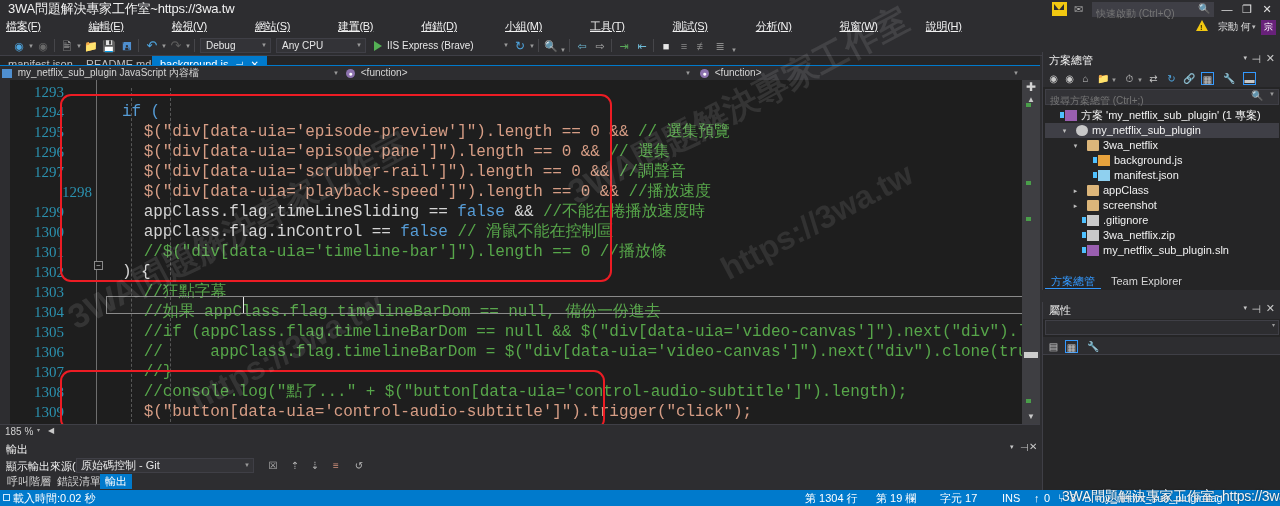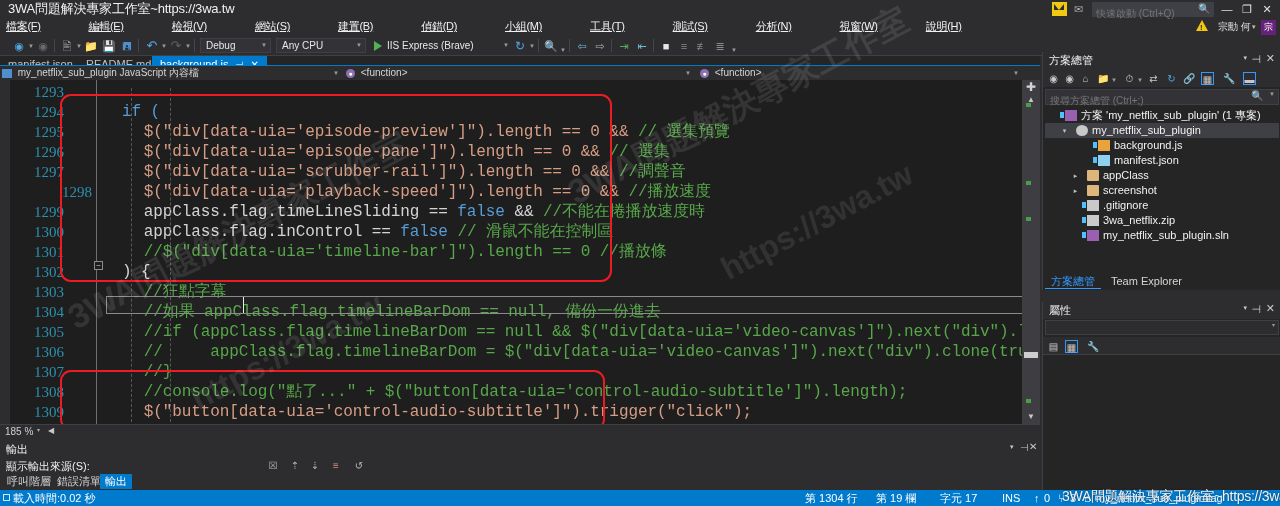--- a/index.html
+++ b/index.html
@@ -616,20 +616,24 @@
   <div class="zoom-arrow">▾</div>
   <div class="hs-left">◀</div>
 
   <div class="outpanel">
     <div class="out-title">輸出</div>
     <div class="out-hdr-chev">▾</div>
     <div class="out-pin">⊣</div>
     <div class="out-x">✕</div>
 
     <div class="out-srclbl">顯示輸出來源(S):</div>
+    <div class="out-combo">
+      <span>原始碼控制 - Git</span>
+      <span class="cb-arrow">▼</span>
+    </div>
     <div class="out-ic" style="left:266px;">☒</div>
     <div class="out-ic" style="left:288px;">⇡</div>
     <div class="out-ic" style="left:308px;">⇣</div>
     <div class="out-ic" style="left:329px;color:#d0907a;">≡</div>
     <div class="out-ic" style="left:352px;">↺</div>
     <div class="out-body"></div>
   </div>
 
   <div class="bottom-tabs">
     <div class="btab" style="left:2px;">呼叫階層</div>
@@ -670,20 +674,25 @@
     <div class="se-tree" id="se-tree">
         <div class="trow">
           <span class="lock-dot" style="left: 15px;"></span>
           <span class="ticon ico-sln" style="left: 20px;"></span>
           <span class="tlabel" style="left: 36px;">方案 'my_netflix_sub_plugin' (1 專案)</span>
         </div>
         <div class="trow sel">
           <span class="texp" style="left: 15px;">▾</span>
           <span class="ticon ico-proj" style="left: 31px;"></span>
           <span class="tlabel" style="left: 47px;">my_netflix_sub_plugin</span>
+        </div>
+        <div class="trow">
+          <span class="texp" style="left: 26px;">▾</span>
+          <span class="ticon ico-folder" style="left: 42px;"></span>
+          <span class="tlabel" style="left: 58px;">3wa_netflix</span>
         </div>
         <div class="trow">
           <span class="lock-dot" style="left: 48px;"></span>
           <span class="ticon ico-js" style="left: 53px;"></span>
           <span class="tlabel" style="left: 69px;">background.js</span>
         </div>
         <div class="trow">
           <span class="lock-dot" style="left: 48px;"></span>
           <span class="ticon ico-json" style="left: 53px;"></span>
           <span class="tlabel" style="left: 69px;">manifest.json</span>

